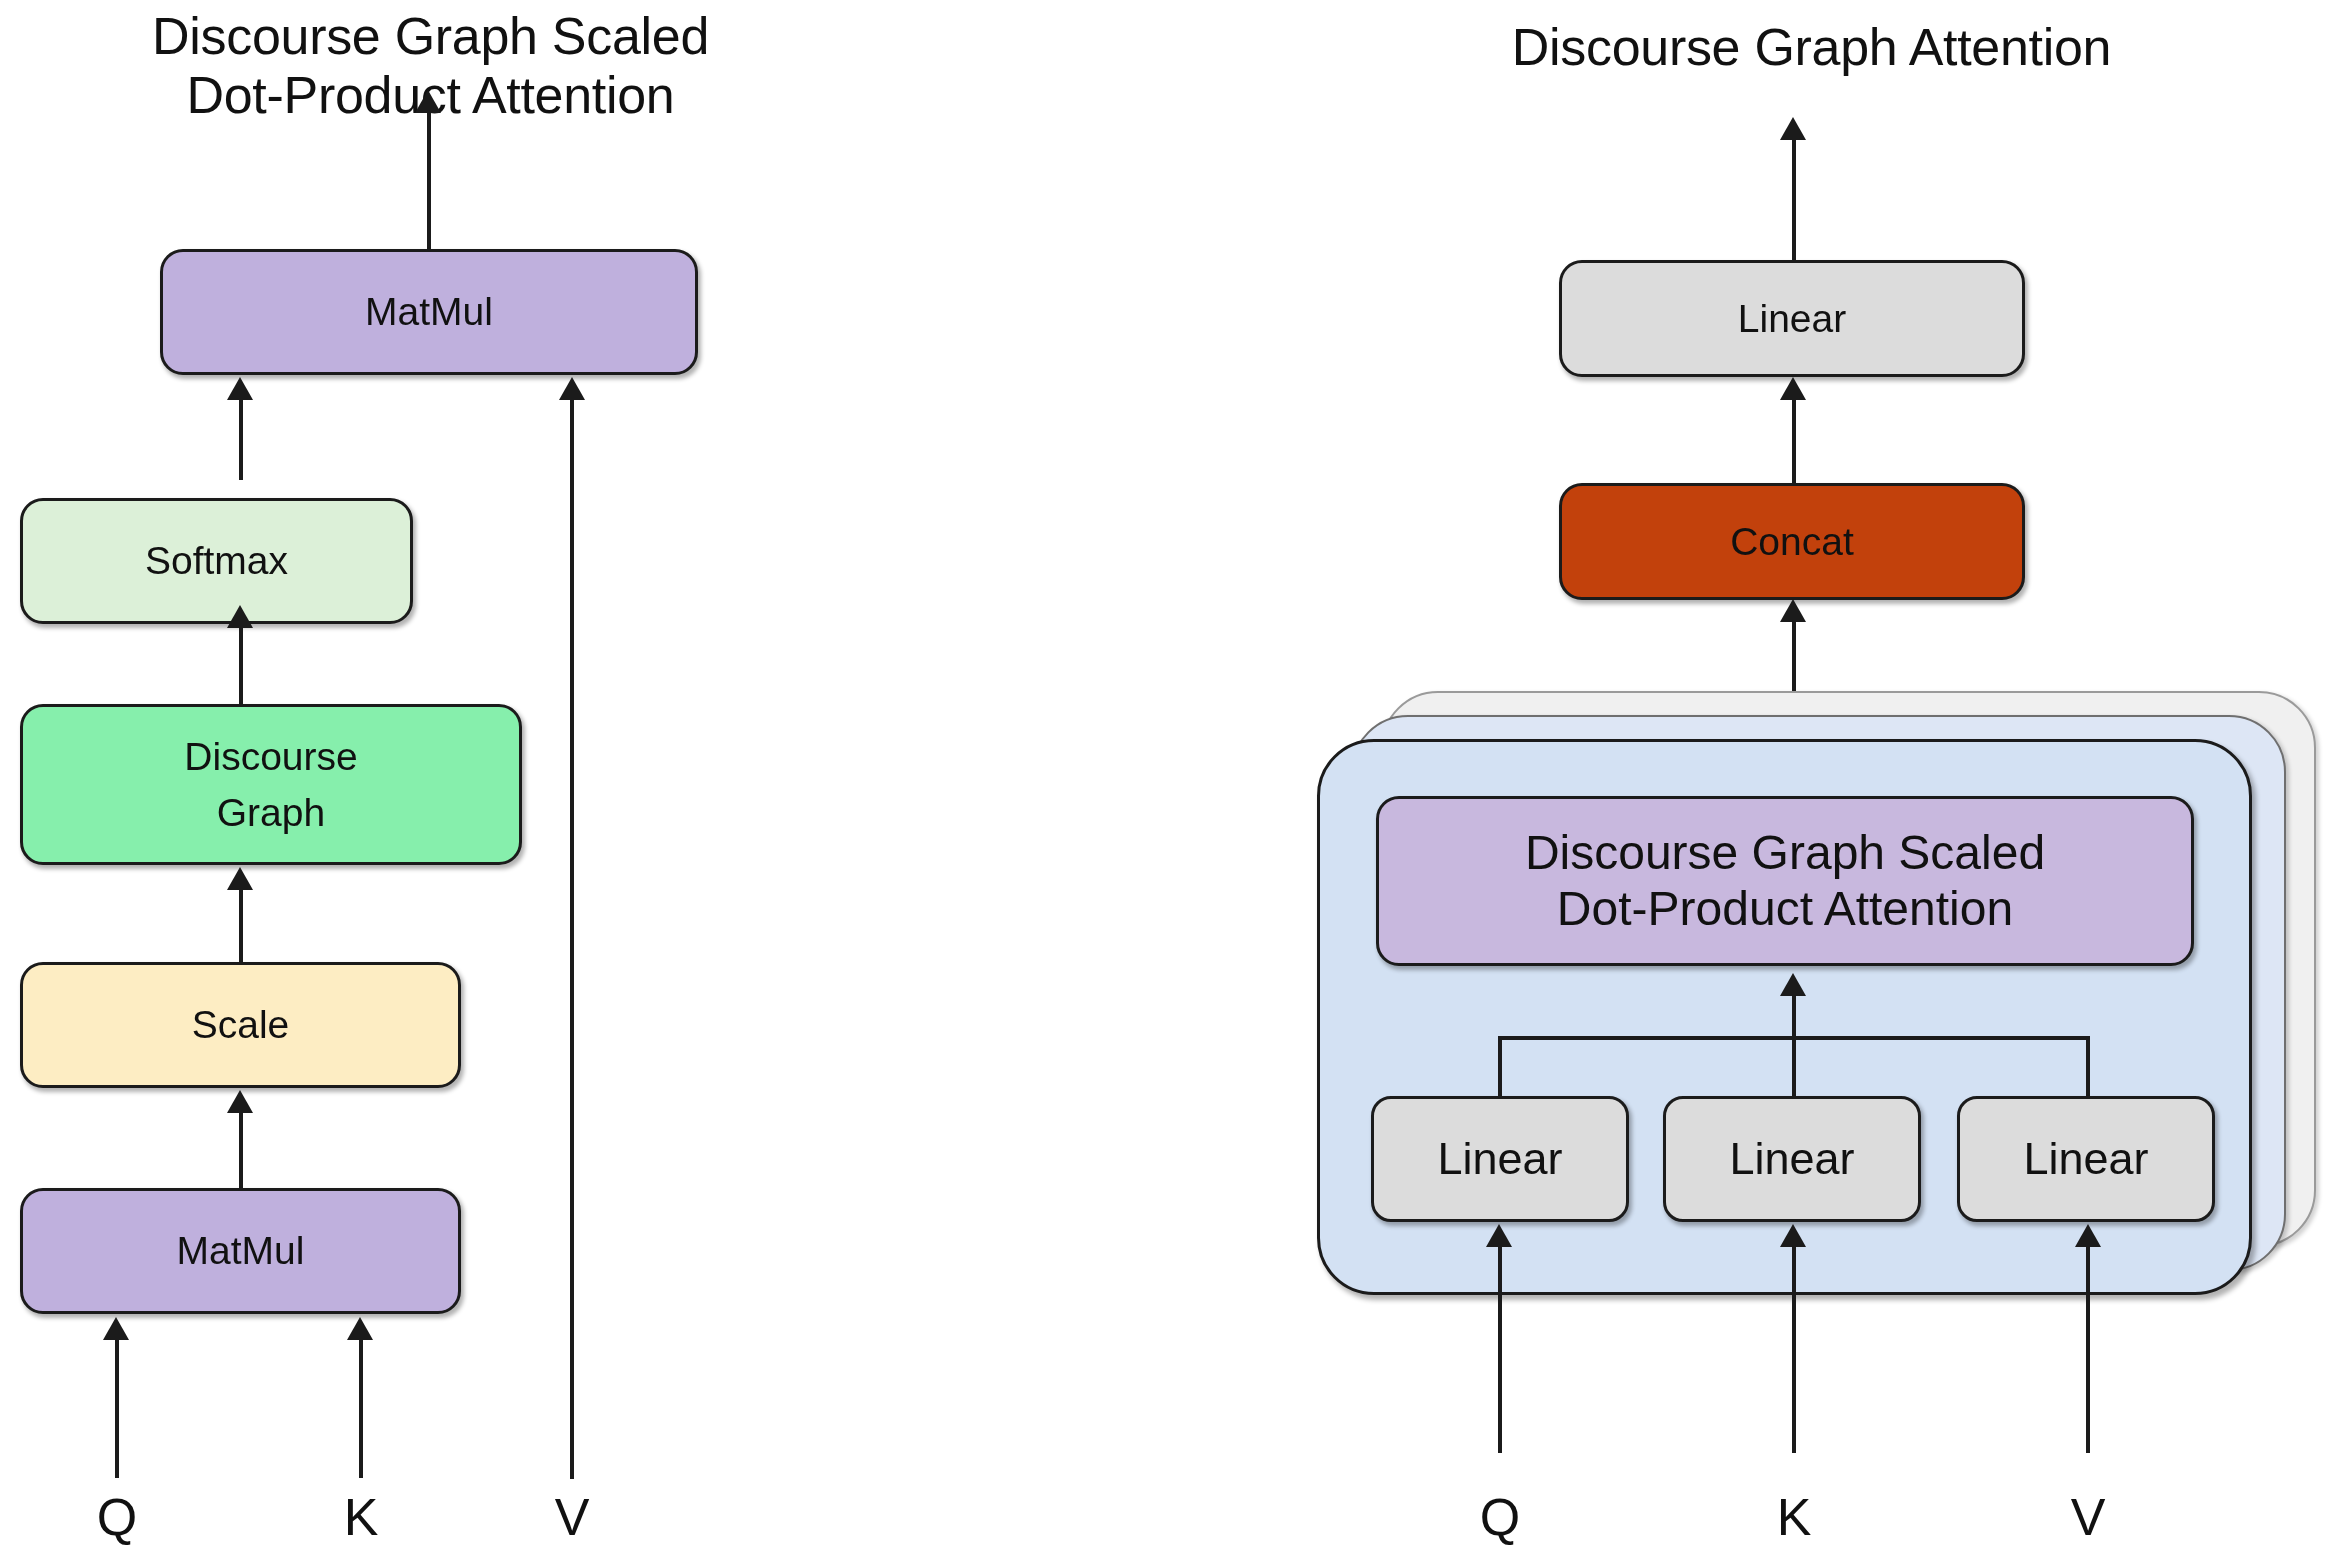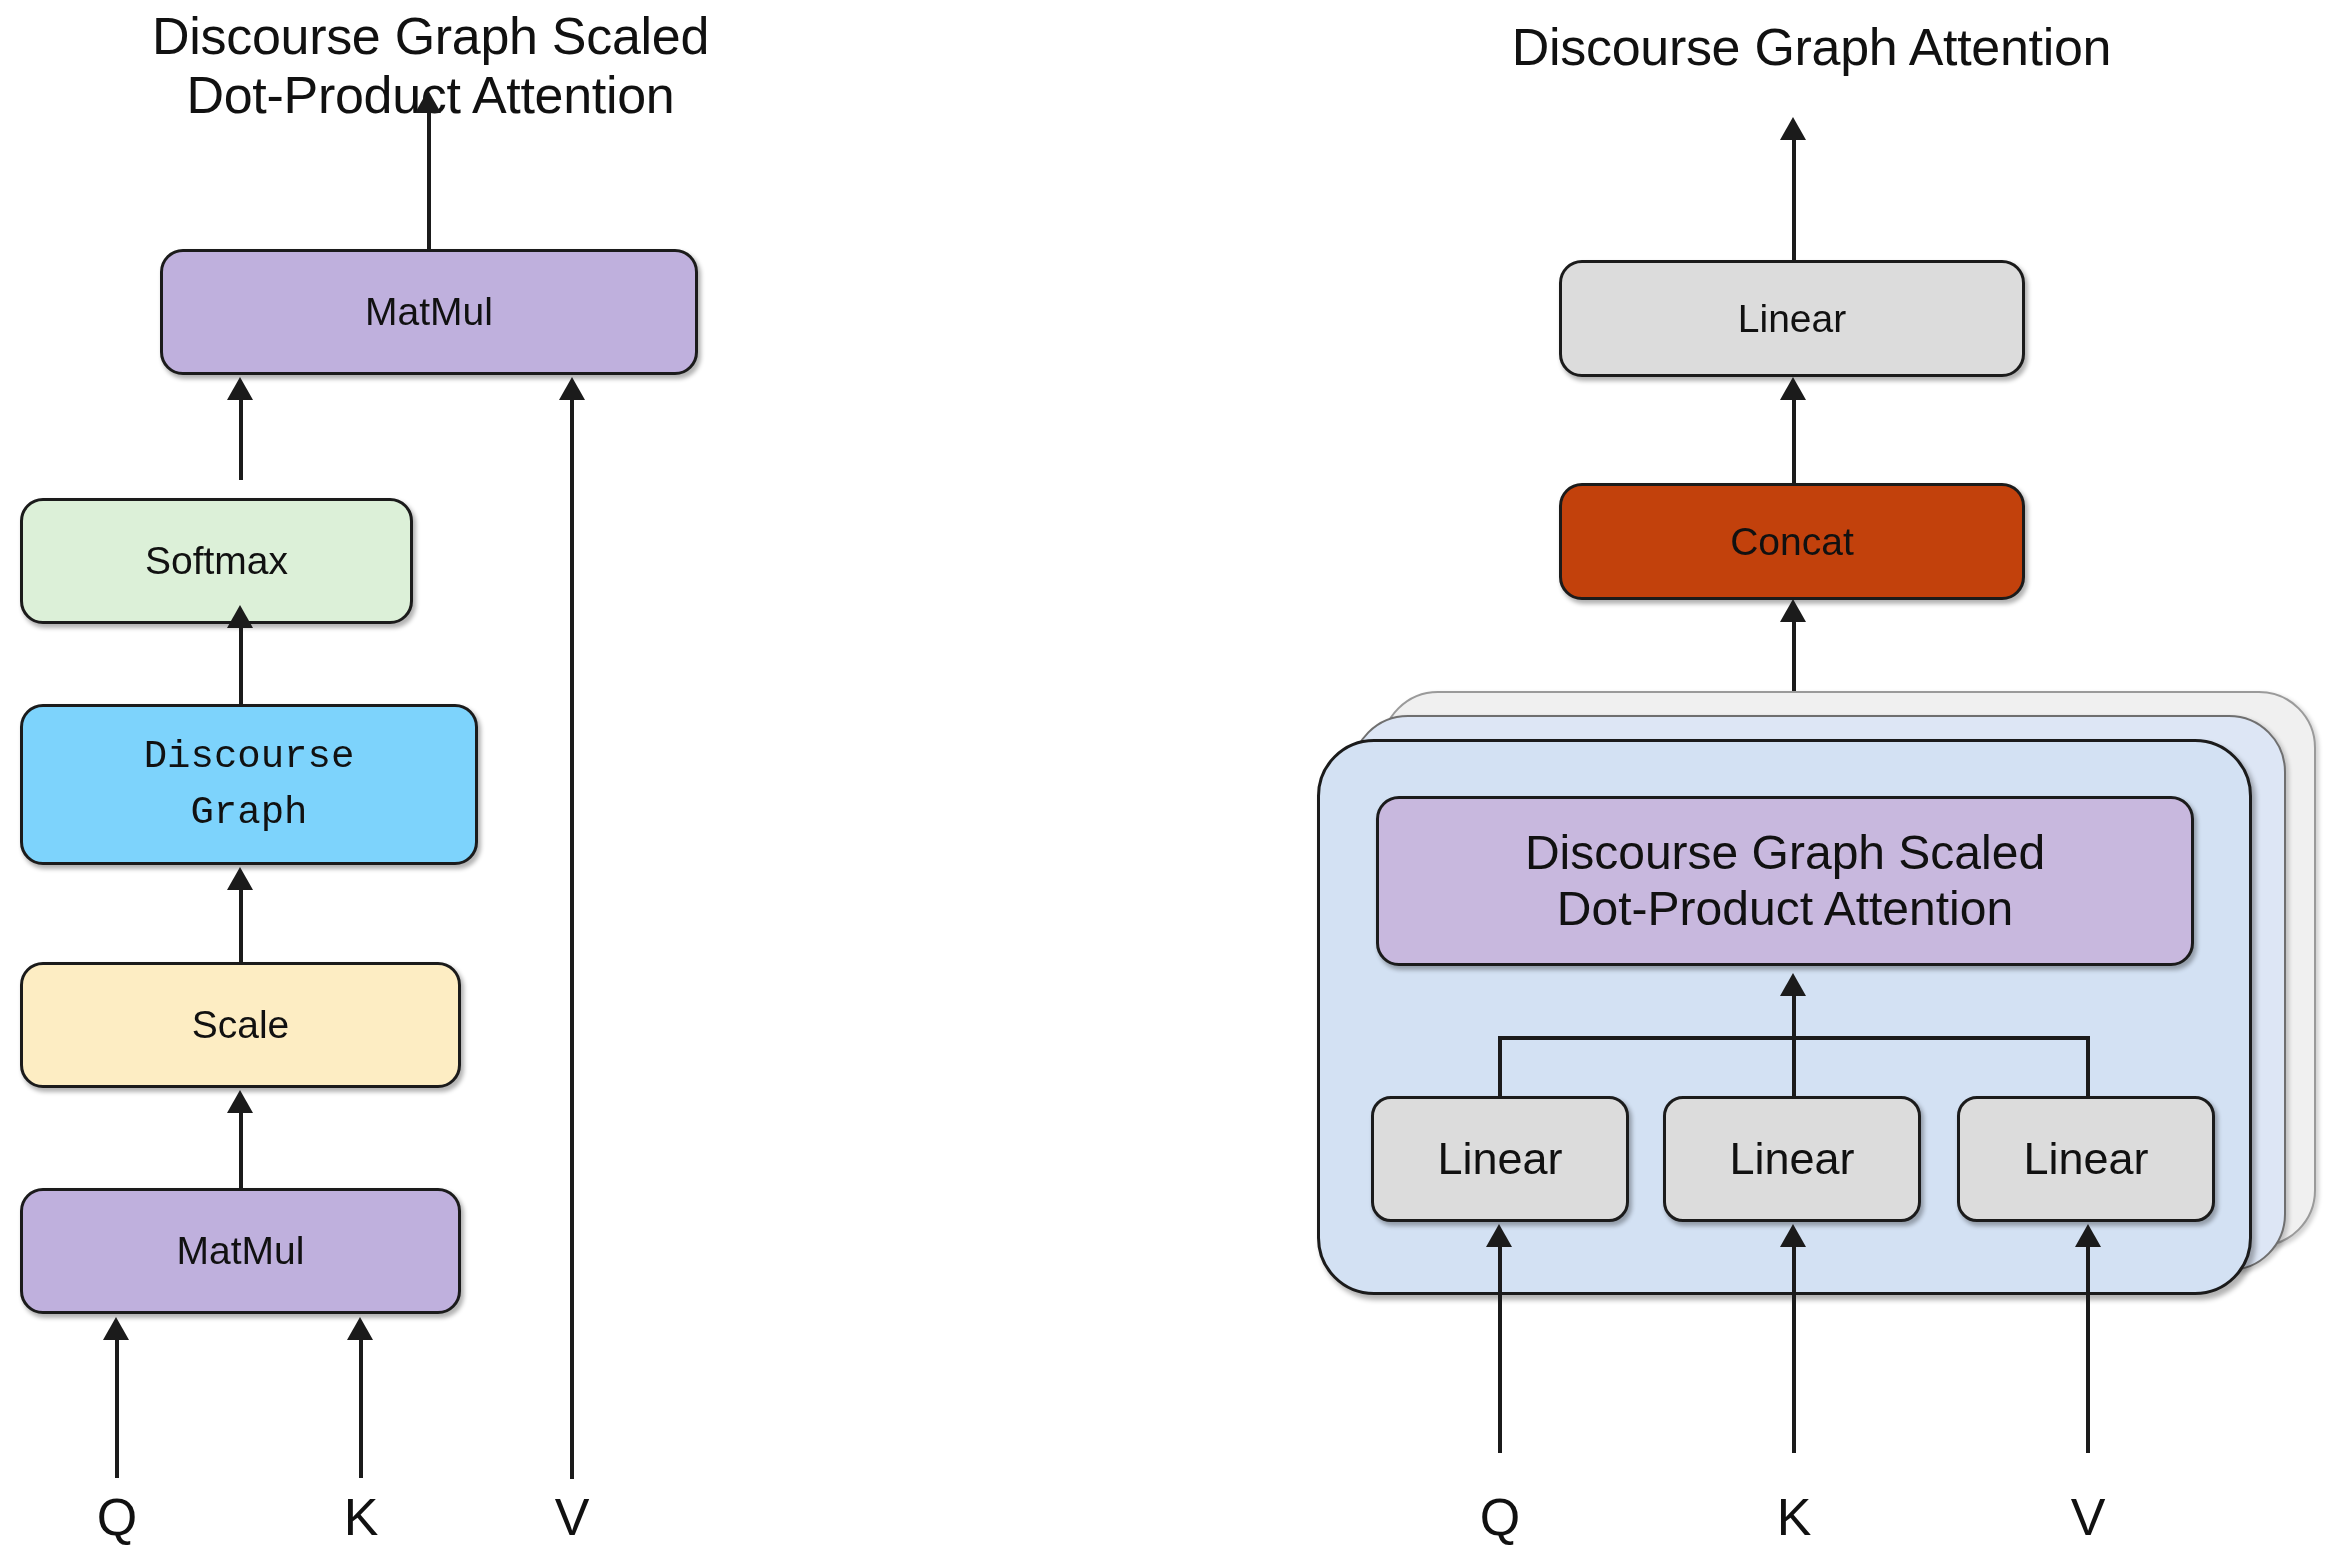--- a/index.html
+++ b/index.html
@@ -47,21 +47,21 @@
   <div class="node" style="left:160px;top:249px;width:538px;height:126px;background:#bfb0dd;">MatMul</div>
 
   <div class="vline" style="left:239px;top:395px;height:85px;"></div>
   <div class="arrowhead" style="left:227px;top:377px;"></div>
 
   <div class="node" style="left:20px;top:478px;width:393px;height:126px;background:#dcf0d8;margin-top:20px;">Softmax</div>
 
   <div class="vline" style="left:239px;top:623px;height:83px;"></div>
   <div class="arrowhead" style="left:227px;top:605px;"></div>
 
-  <div class="node two-line" style="left:20px;top:704px;width:458px;height:161px;background:#7dd3fc;white-space:pre-line;font-family:Liberation Mono, monospace;">Discourse
+  <div class="node two-line" style="left:20px;top:704px;width:502px;height:161px;background:#86efac;white-space:pre-line;">Discourse
 Graph</div>
 
   <div class="vline" style="left:239px;top:885px;height:79px;"></div>
   <div class="arrowhead" style="left:227px;top:867px;"></div>
 
   <div class="node" style="left:20px;top:962px;width:441px;height:126px;background:#fdedc3;">Scale</div>
 
   <div class="vline" style="left:239px;top:1108px;height:83px;"></div>
   <div class="arrowhead" style="left:227px;top:1090px;"></div>
 

